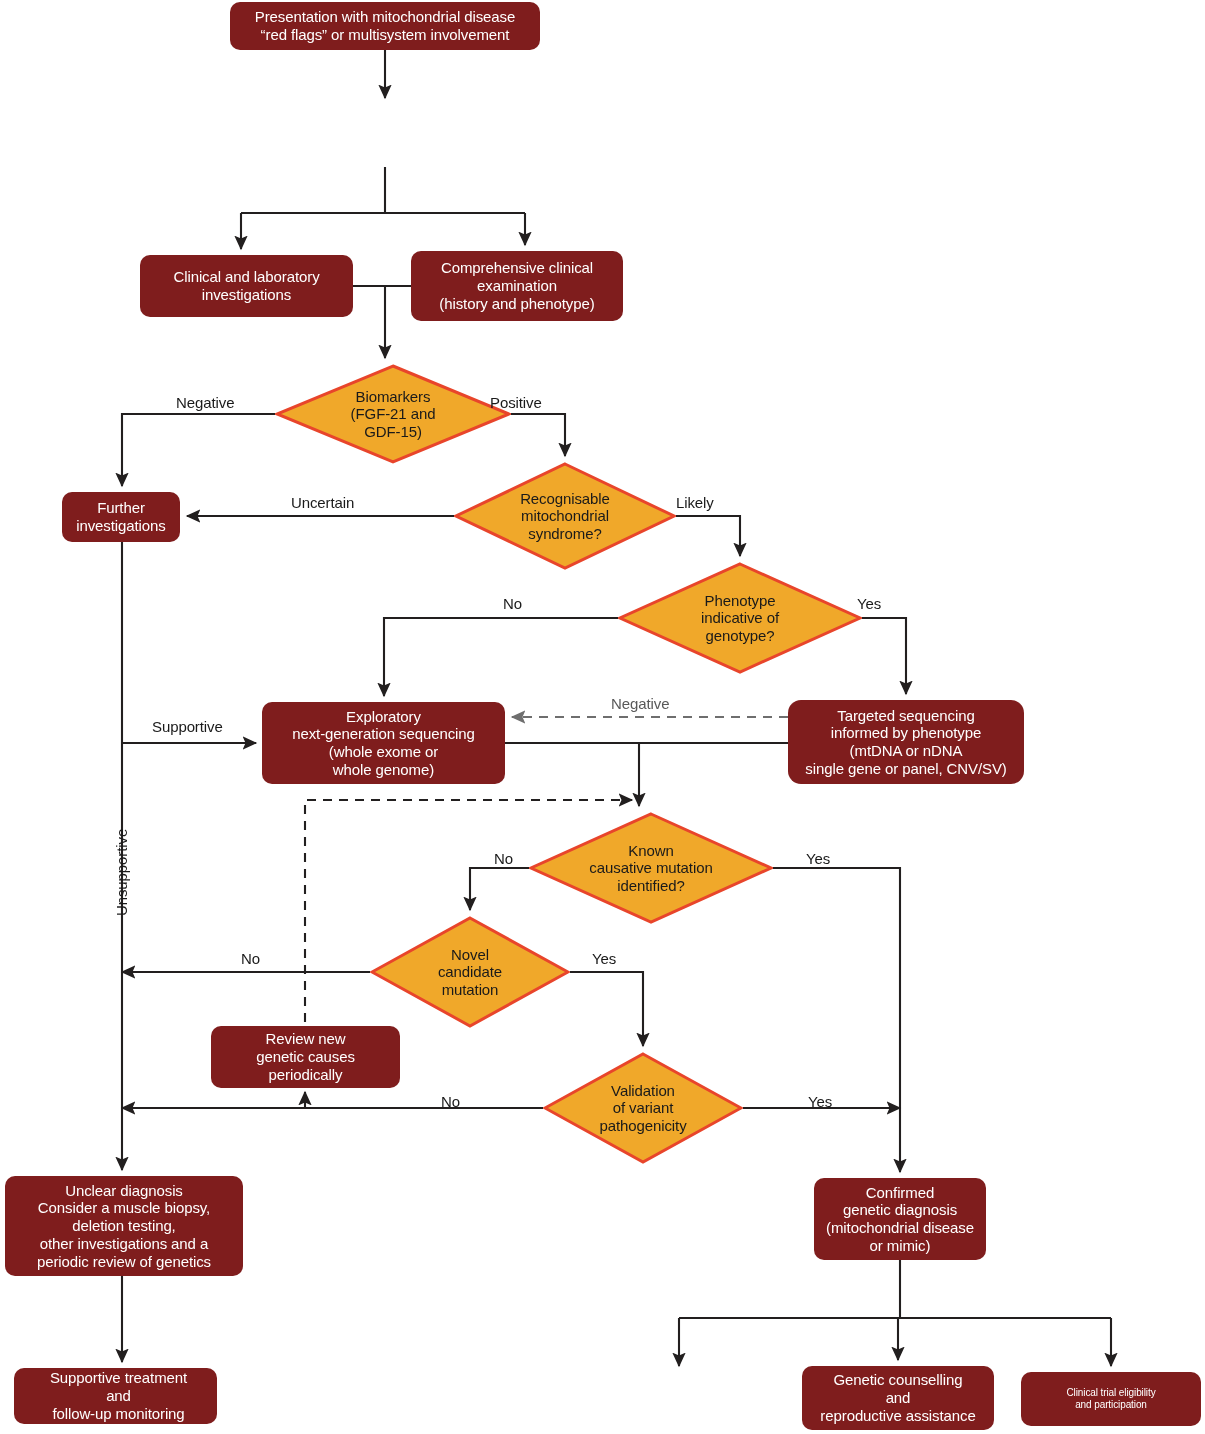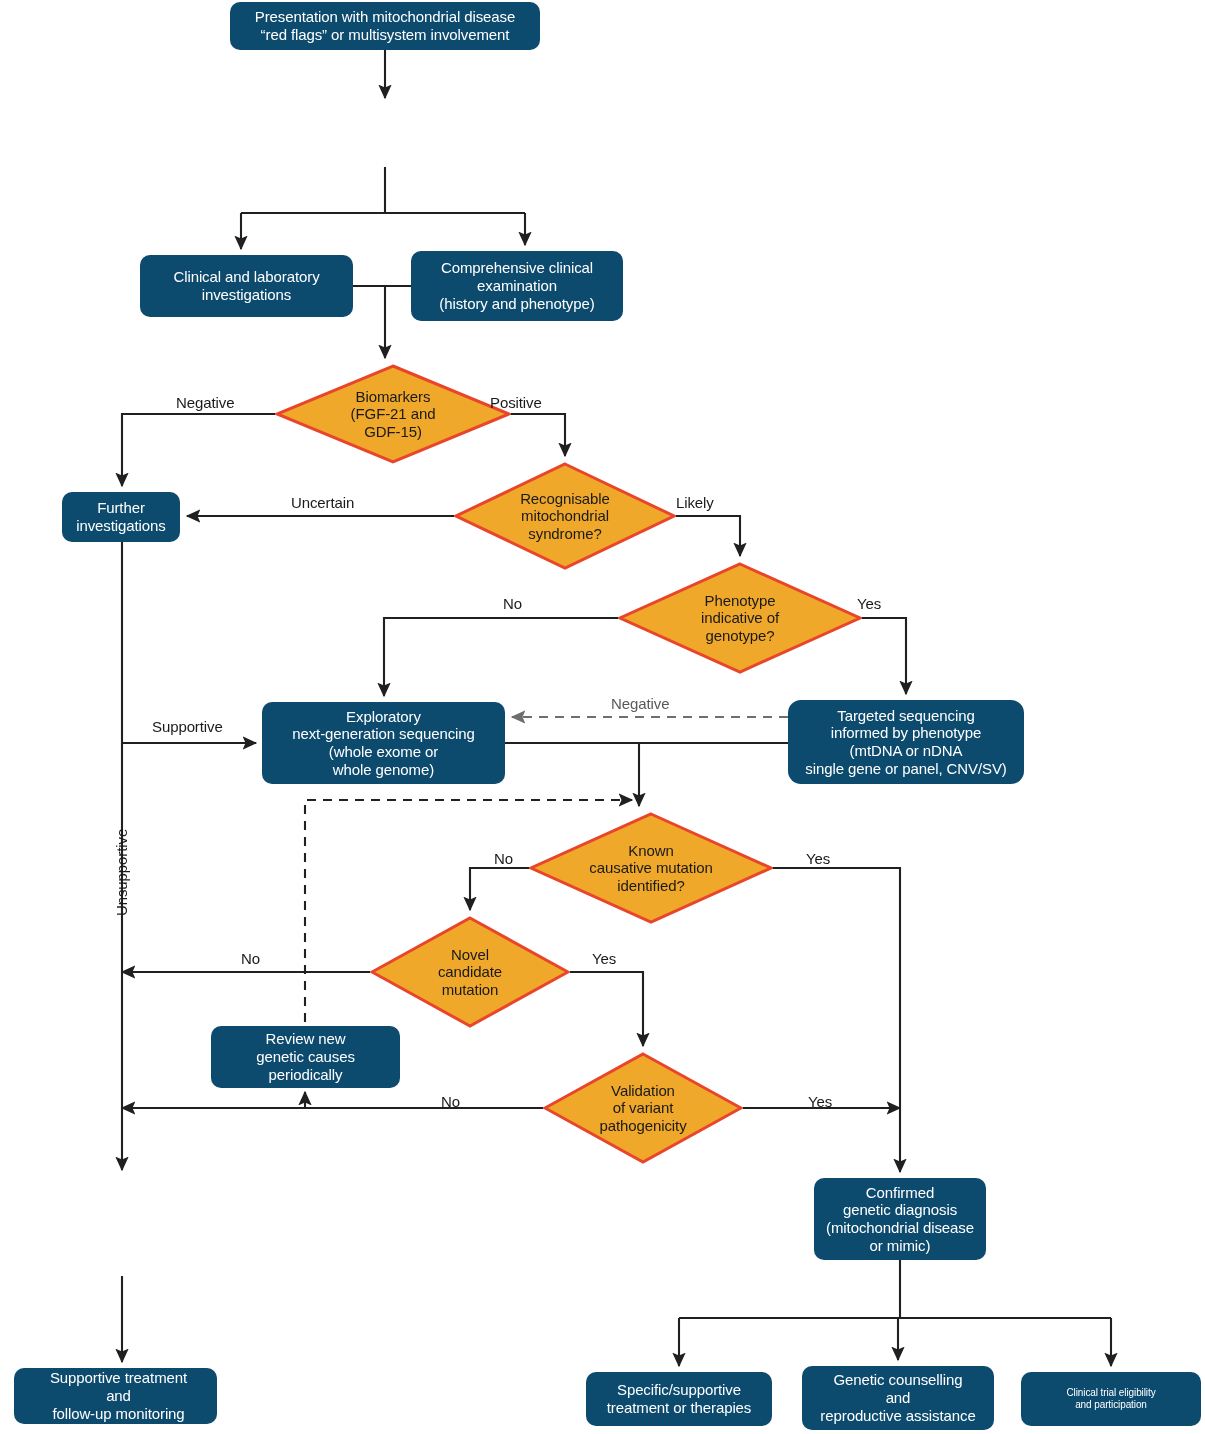--- a/index.html
+++ b/index.html
@@ -27,21 +27,21 @@
   }
   .node {
     position: absolute;
     box-sizing: border-box;
     display: flex;
     align-items: center;
     justify-content: center;
     text-align: center;
   }
   .box {
-    background: #0c4a6e;
+    background: #7f1d1d;
     border-radius: 10px;
     color: #ffffff;
     line-height: 1.18;
     padding: 4px 6px;
     white-space: pre-line;
     letter-spacing: -0.1px;
   }
   .diamond-wrap {
     position: absolute;
     display: flex;
@@ -175,32 +175,35 @@
 
   <div class="node box" style="left:788px;top:700px;width:236px;height:84px;font-size:15px;border-radius:13px;">Targeted sequencing
 informed by phenotype
 (mtDNA or nDNA
 single gene or panel, CNV/SV)</div>
 
   <div class="node box" style="left:211px;top:1026px;width:189px;height:62px;font-size:15px;">Review new
 genetic causes
 periodically</div>
 
+  <div class="node box" style="left:5px;top:1176px;width:238px;height:100px;font-size:15px;">Unclear diagnosis
+Consider a muscle biopsy,
+deletion testing,
+other investigations and a
+periodic review of genetics</div>
 
   <div class="node box" style="left:814px;top:1178px;width:172px;height:82px;font-size:15px;">Confirmed
 genetic diagnosis
 (mitochondrial disease
 or mimic)</div>
 
   <div class="node box" style="left:14px;top:1368px;width:203px;height:56px;font-size:15px;padding-left:12px;">Supportive treatment
 and
 follow-up monitoring</div>
 
-  <div class="node box" style="left:586px;top:1372px;width:186px;height:54px;font-size:15px;">Specific/supportive
-treatment or therapies</div>
 
   <div class="node box" style="left:802px;top:1366px;width:192px;height:64px;font-size:15px;">Genetic counselling
 and
 reproductive assistance</div>
 
   <div class="node box" style="left:1021px;top:1372px;width:180px;height:54px;font-size:10px;">Clinical trial eligibility
 and participation</div>
 
   <div class="diamond-wrap" style="left:275px;top:364px;width:236px;height:100px;">
     <svg class="diamond-shape" viewBox="0 0 236 100" preserveAspectRatio="none">

